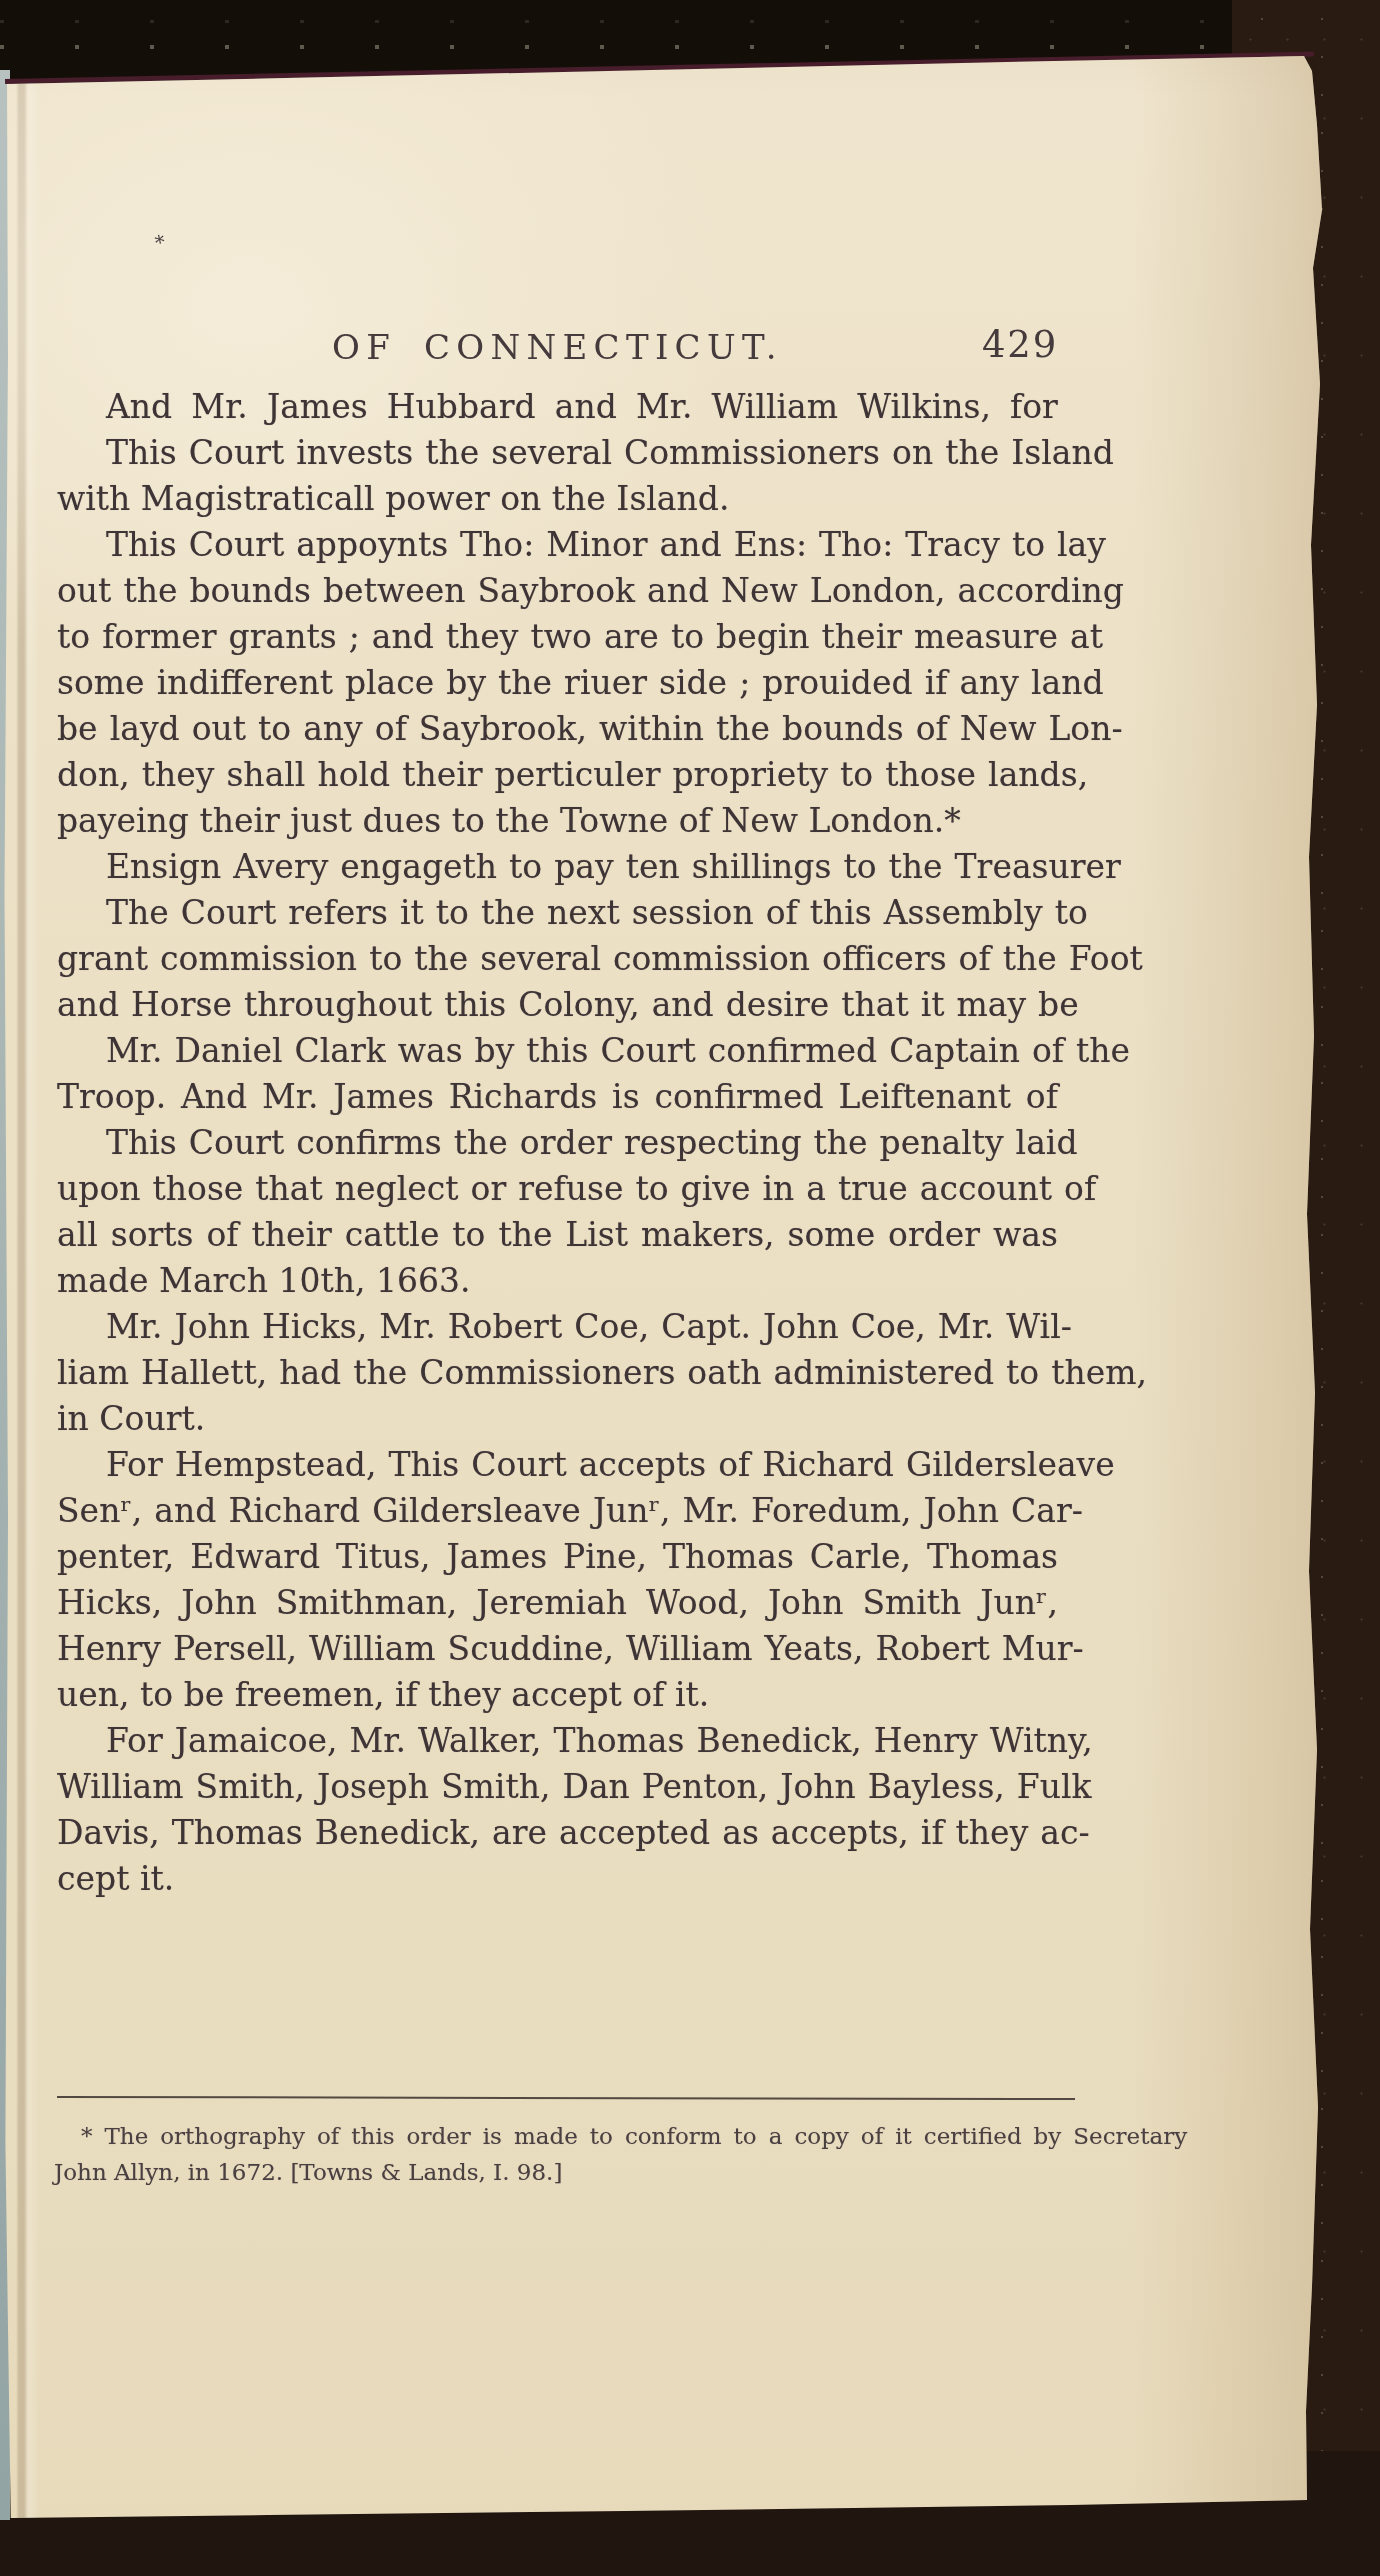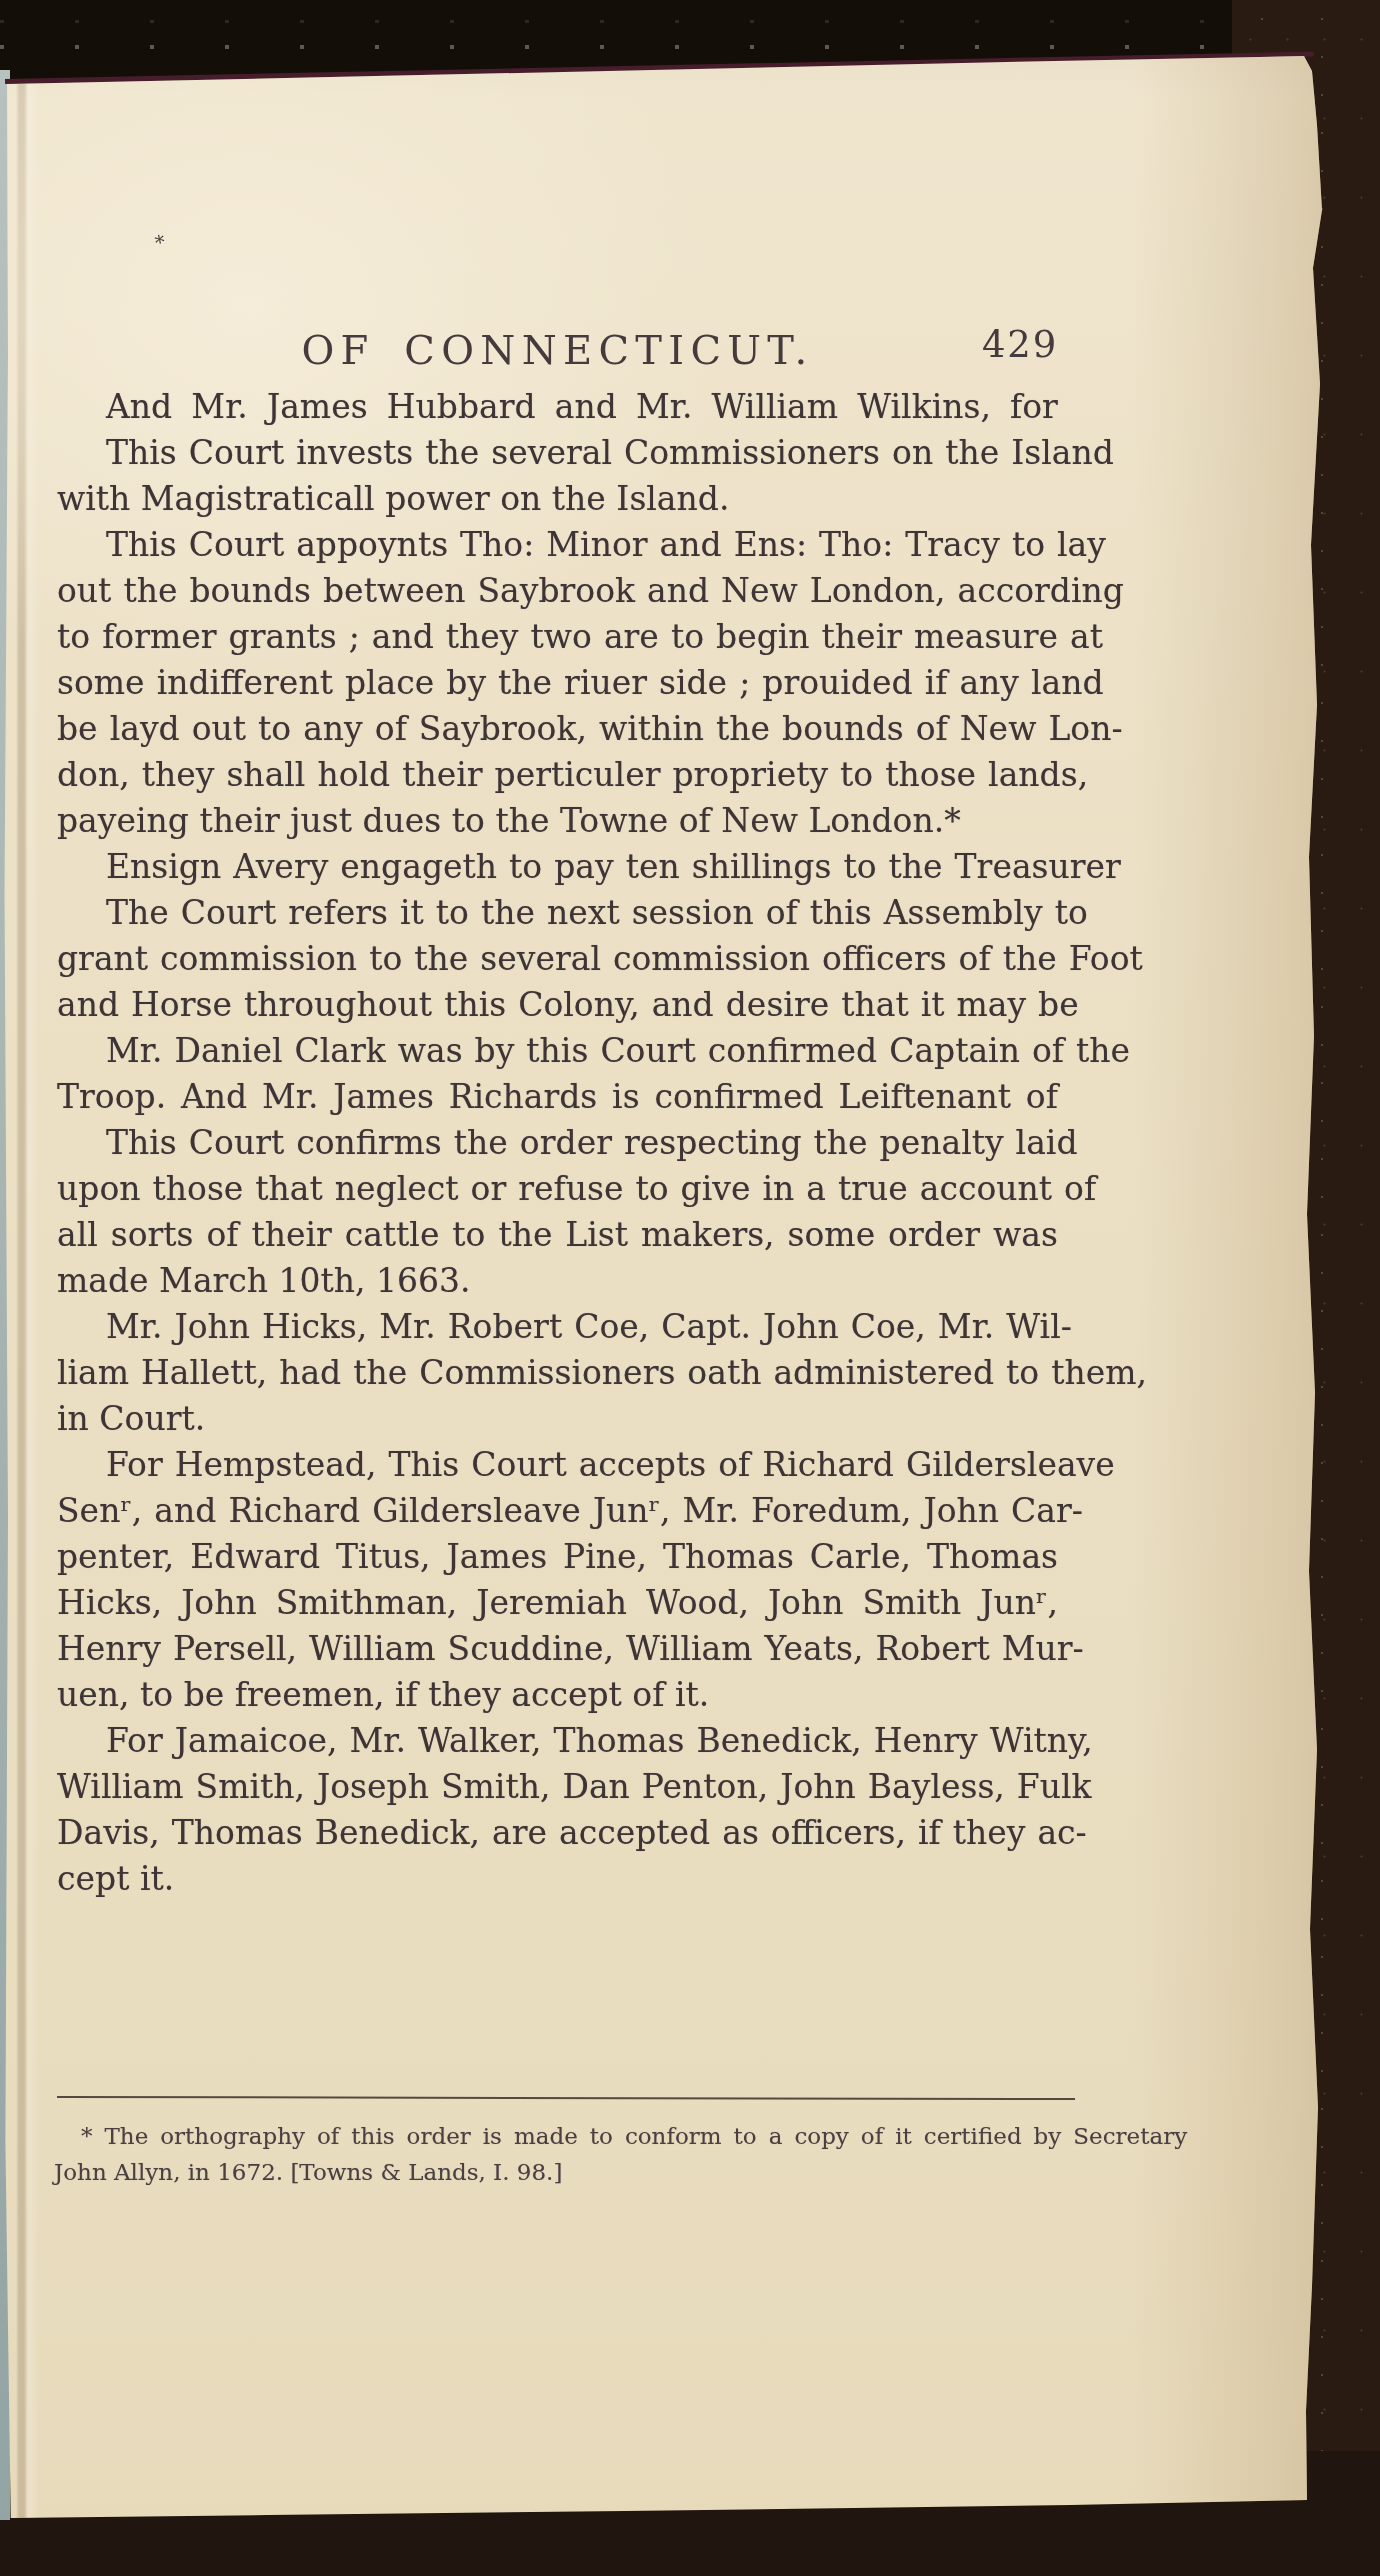--- a/index.html
+++ b/index.html
@@ -76,21 +76,21 @@
   }
   
   .ink-mark{
     position:absolute;left:154px;top:225px;
     font-size:19.6px;color:#474042;transform:rotate(-12deg);
   }
   
   .running-head{position:absolute;left:57px;top:327px;width:1001px;height:43px;}
   .running-title{
     position:absolute;left:50%;transform:translateX(-50%);
-    font-size:40px;letter-spacing:6.3px;word-spacing:10.7px;white-space:nowrap;
+    font-size:34px;letter-spacing:6.3px;word-spacing:10.7px;white-space:nowrap;
     color:#453a3c;
   }
   .page-number{
     position:absolute;right:0;top:-4.5px;font-size:37px;color:#453a3c;letter-spacing:1.8px;
   }
   
   .page-body-text{
     position:absolute;left:57px;top:384px;width:1001px;
     font-size:33px;color:var(--ink);
     text-shadow:0 0 0.9px rgba(62,52,54,0.35);
@@ -470,21 +470,21 @@
           <span>Bayless,</span>
           <span>Fulk</span>
         </div>
         <div class="text-line justify">
           <span>Davis,</span>
           <span>Thomas</span>
           <span>Benedick,</span>
           <span>are</span>
           <span>accepted</span>
           <span>as</span>
-          <span>officers,</span>
+          <span>accepts,</span>
           <span>if</span>
           <span>they</span>
           <span>ac-</span>
         </div>
         <div class="text-line">cept it.</div>
       </div>
     </div>
 
   <div class="footnote-rule"></div>
   <div class="footnote-text">

